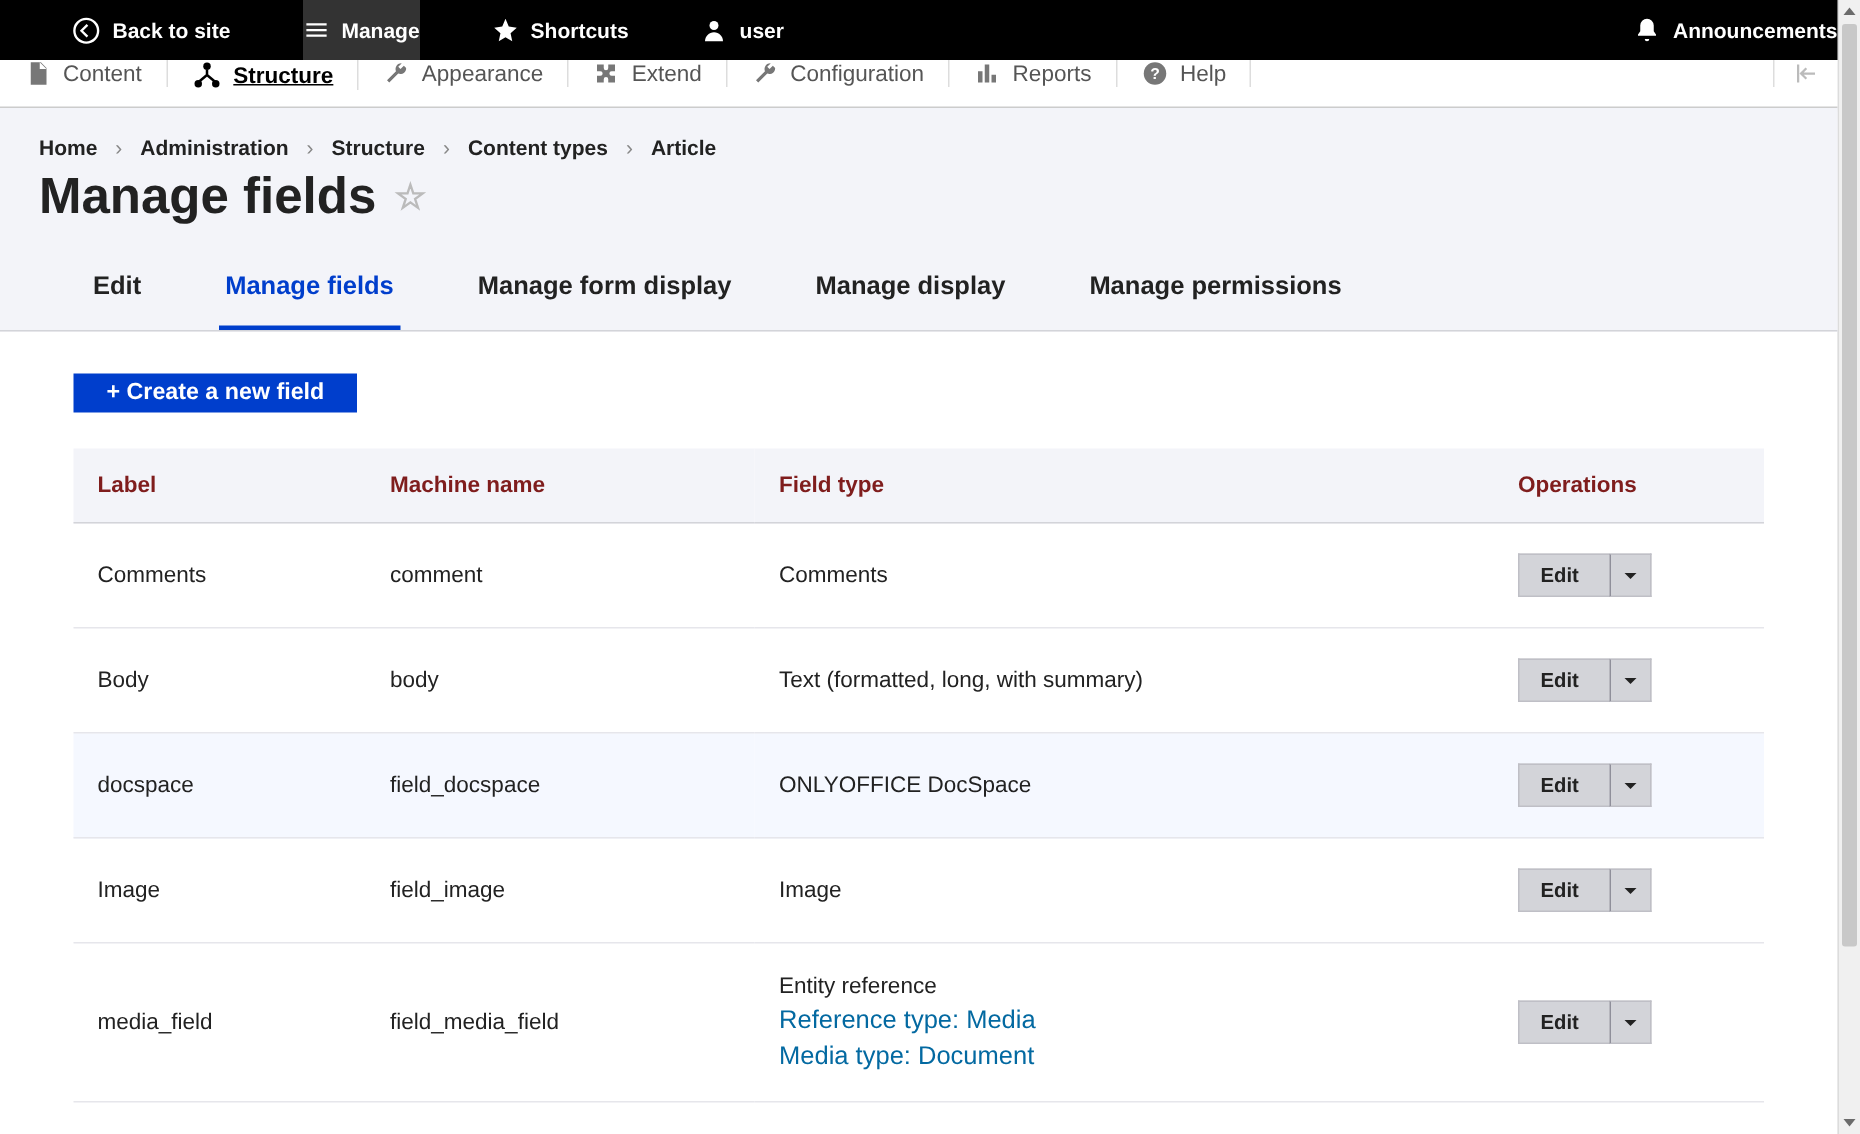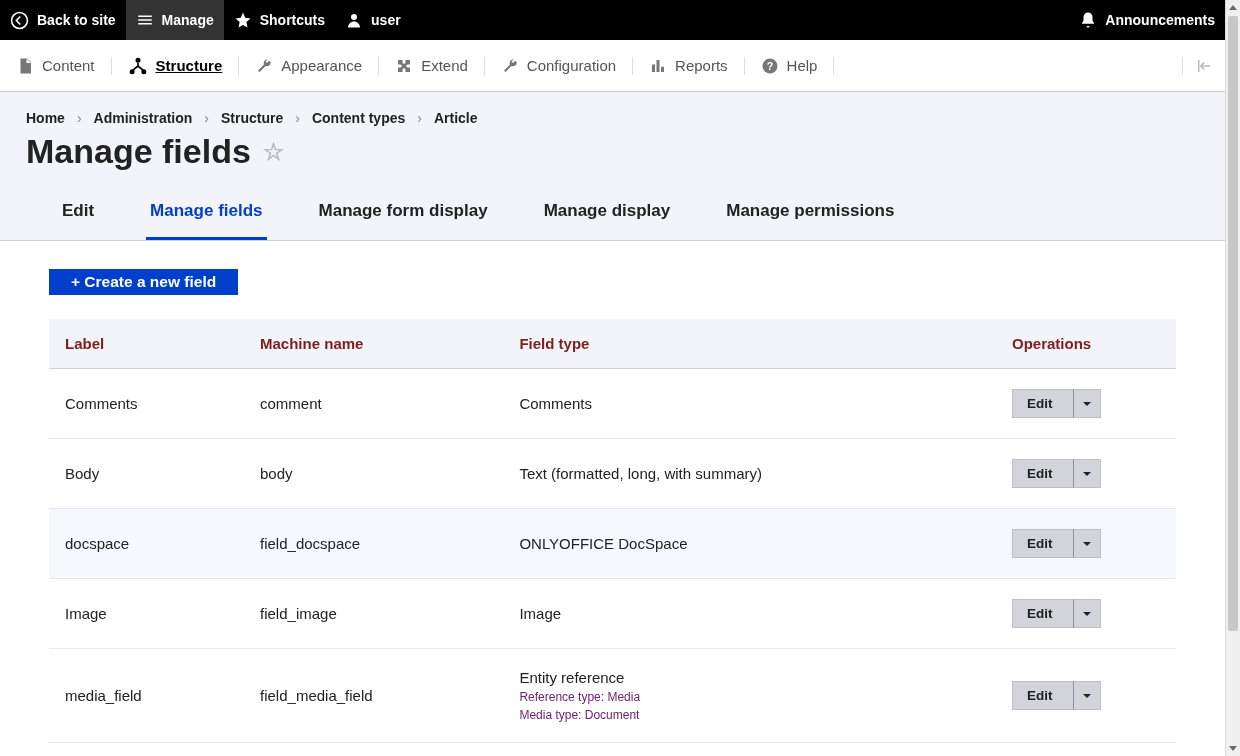--- a/index.html
+++ b/index.html
@@ -30,40 +30,41 @@
     color: #fff;
     height: 40px;
     display: flex;
     align-items: stretch;
     font-size: 14px;
     font-weight: 700;
   }
   .toolbar-item {
     display: flex;
     align-items: center;
-    padding: 0 10px;
+    padding: 0 0;
     gap: 8px;
     cursor: pointer;
+    margin-left: 48px;
   }
   .toolbar-item.active {
     background: #333;
     justify-content: flex-end;
   }
   .toolbar-spacer { flex: 1; }
   .toolbar svg { fill: #fff; }
   .toolbar .icon-circle {
     width: 19px; height: 19px;
   }
   
   .admin-menu {
     background: #fff;
     border-bottom: 1px solid #ccc;
-    height: 52px;
-    display: flex;
-    align-items: center;
+    height: 32px;
+    display: flex;
+    align-items: flex-start;
     box-shadow: 0 1px 3px rgba(0,0,0,0.06);
   }
   .admin-item {
     display: flex;
     align-items: center;
     gap: 8px;
     padding: 0 16px;
     border-right: 1px solid #ddd;
     cursor: pointer;
     font-size: 15px;
@@ -156,22 +157,22 @@
   table.fields tbody td {
     padding: 20px 16px;
     border-bottom: 1px solid #e6e6eb;
     vertical-align: middle;
     font-size: 15px;
   }
   table.fields tbody tr.highlight td {
     background: #f5f8ff;
   }
   .field-sub {
-    font-size: 12px;
-    color: #701a75;
+    font-size: 17px;
+    color: #0369a1;
     margin-top: 4px;
   }
   .op-group {
     display: inline-flex;
     align-items: stretch;
   }
   .op-edit {
     background: #d3d4d9;
     border: 1px solid #bfbfc6;
     padding: 6px 20px 6px 14px;

